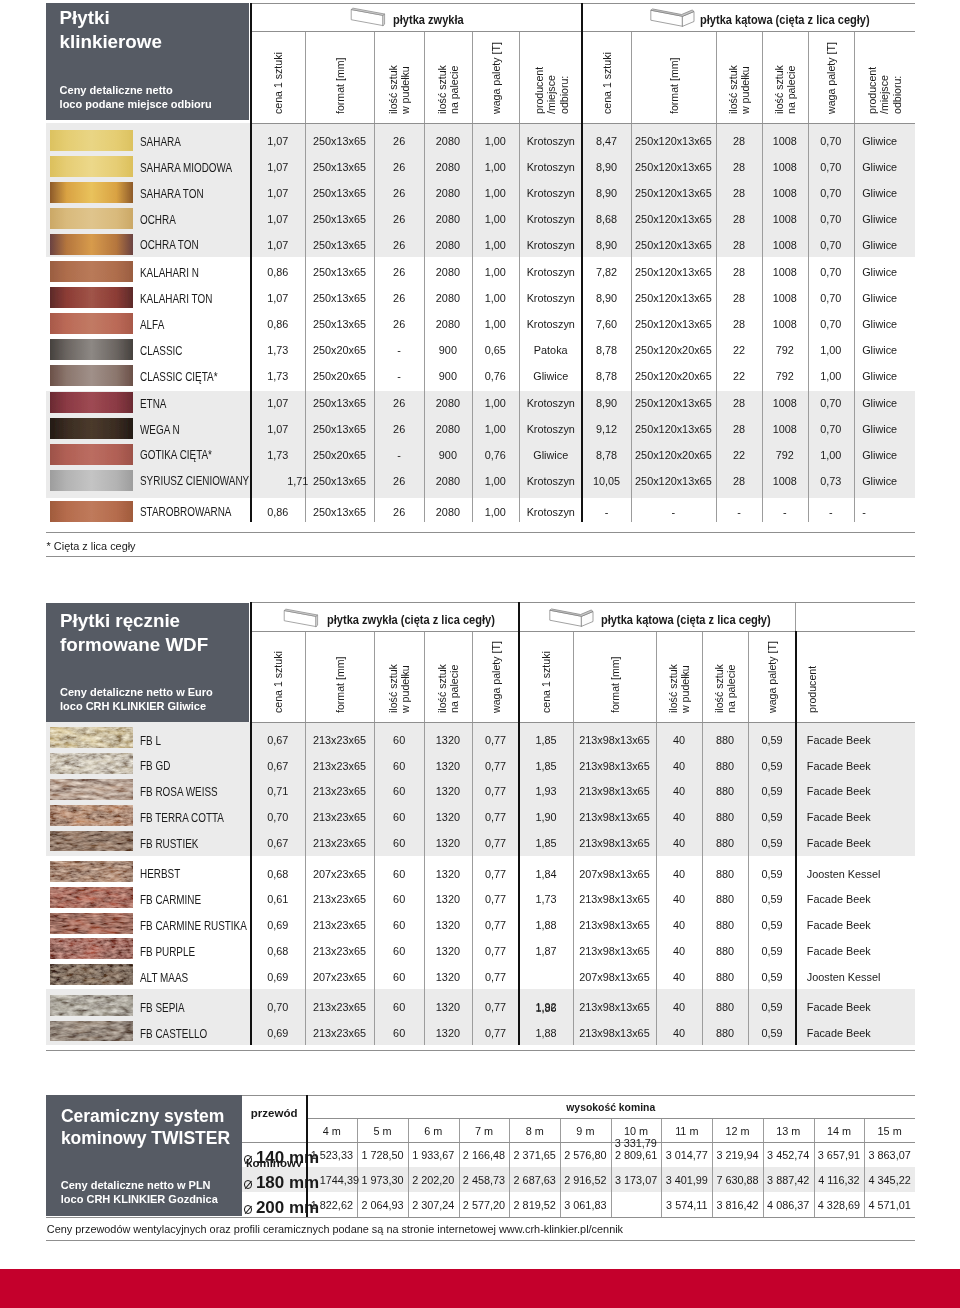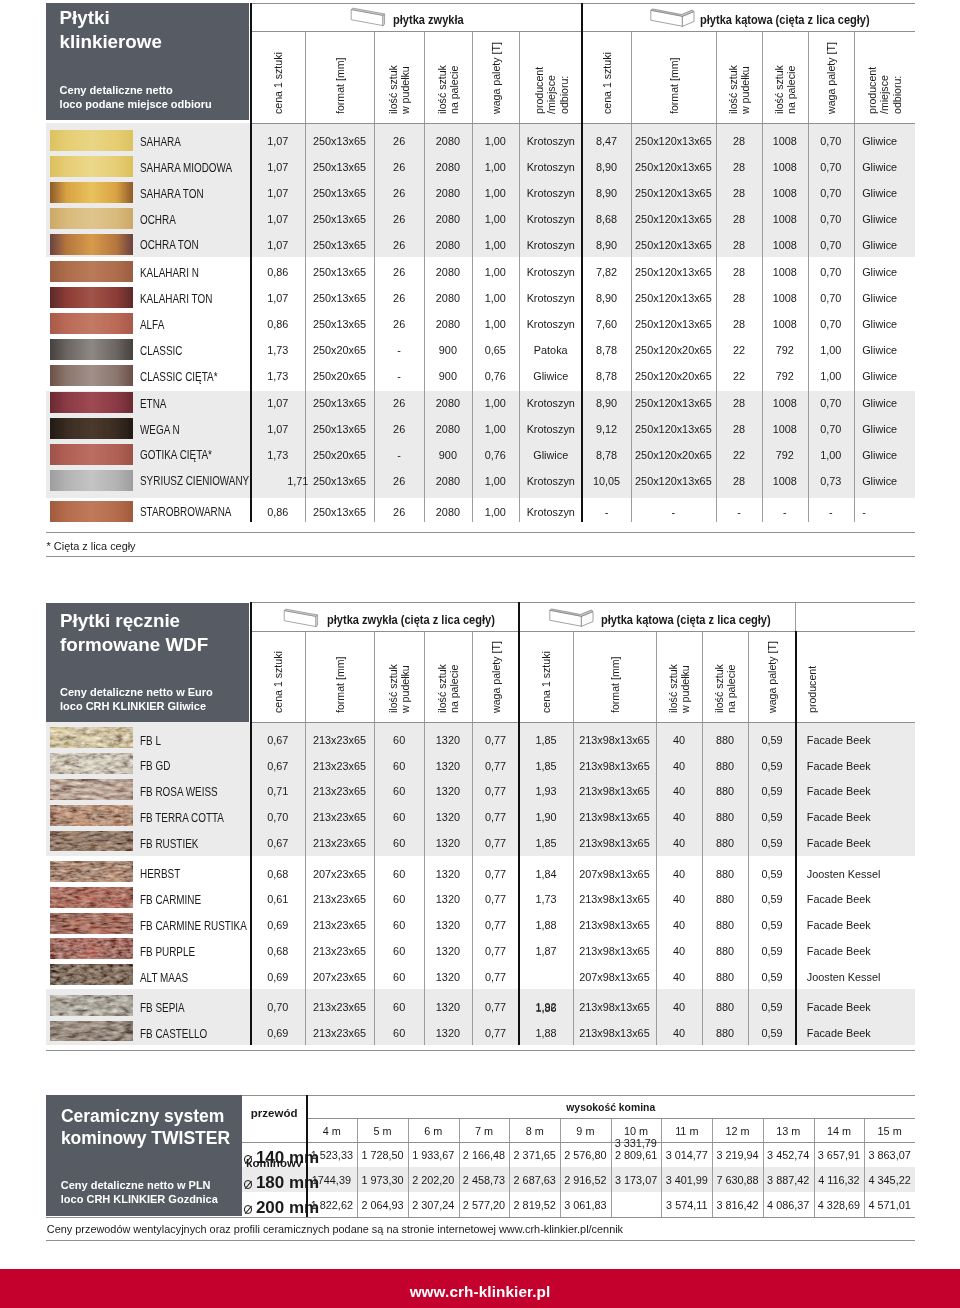--- a/index.html
+++ b/index.html
@@ -1458,21 +1458,21 @@
 <div class="cell" style="left:509.333px;top:1149.6px;width:50.7083px;">2 371,65</div>
 <div class="cell" style="left:560.042px;top:1149.6px;width:50.7083px;">2 576,80</div>
 <div class="cell" style="left:610.75px;top:1149.6px;width:50.7083px;">2 809,61</div>
 <div class="cell" style="left:661.458px;top:1149.6px;width:50.7083px;">3 014,77</div>
 <div class="cell" style="left:712.167px;top:1149.6px;width:50.7083px;">3 219,94</div>
 <div class="cell" style="left:762.875px;top:1149.6px;width:50.7083px;">3 452,74</div>
 <div class="cell" style="left:813.583px;top:1149.6px;width:50.7083px;">3 657,91</div>
 <div class="cell" style="left:864.292px;top:1149.6px;width:50.7083px;">3 863,07</div>
 <div class="band" style="left:241.8px;top:1166.7px;width:673.2px;height:25px;"></div>
 <div class="cell bold diam" style="left:243.3px;top:1174.4px;width:64.7px;"><span class="dsym"></span>180 mm</div>
-<div class="cell" style="left:306px;top:1174.6px;width:50.7083px;text-align:center;">1744,39</div>
+<div class="cell" style="left:314px;top:1174.6px;width:50.7083px;text-align:center;">1744,39</div>
 <div class="cell" style="left:357.208px;top:1174.6px;width:50.7083px;">1 973,30</div>
 <div class="cell" style="left:407.917px;top:1174.6px;width:50.7083px;">2 202,20</div>
 <div class="cell" style="left:458.625px;top:1174.6px;width:50.7083px;">2 458,73</div>
 <div class="cell" style="left:509.333px;top:1174.6px;width:50.7083px;">2 687,63</div>
 <div class="cell" style="left:560.042px;top:1174.6px;width:50.7083px;">2 916,52</div>
 <div class="cell" style="left:610.75px;top:1174.6px;width:50.7083px;">3 173,07</div>
 <div class="cell" style="left:661.458px;top:1174.6px;width:50.7083px;">3 401,99</div>
 <div class="cell" style="left:712.167px;top:1174.6px;width:50.7083px;">7 630,88</div>
 <div class="cell" style="left:762.875px;top:1174.6px;width:50.7083px;">3 887,42</div>
 <div class="cell" style="left:813.583px;top:1174.6px;width:50.7083px;">4 116,32</div>
@@ -1499,14 +1499,13 @@
 <div class="vline" style="left:610.75px;top:1118.3px;height:98.4px;"></div>
 <div class="vline" style="left:661.458px;top:1118.3px;height:98.4px;"></div>
 <div class="vline" style="left:712.167px;top:1118.3px;height:98.4px;"></div>
 <div class="vline" style="left:762.875px;top:1118.3px;height:98.4px;"></div>
 <div class="vline" style="left:813.583px;top:1118.3px;height:98.4px;"></div>
 <div class="vline" style="left:864.292px;top:1118.3px;height:98.4px;"></div>
 <div class="hline" style="left:46px;top:1217.2px;width:869px;"></div>
 <div class="fnote" style="left:46.8px;top:1222.5px;">Ceny przewodów wentylacyjnych oraz profili ceramicznych podane są na stronie internetowej www.crh-klinkier.pl/cennik</div>
 <div class="hline" style="left:46px;top:1239.5px;width:869px;"></div>
 <div class="redbar" style="left:0;top:1269px;width:960px;height:39px;"></div>
-<div class="redtxt" style="left:0;top:1282.5px;width:960px;">www.crh-klinkier.pl</div>
 </div>
 
 </body></html>

